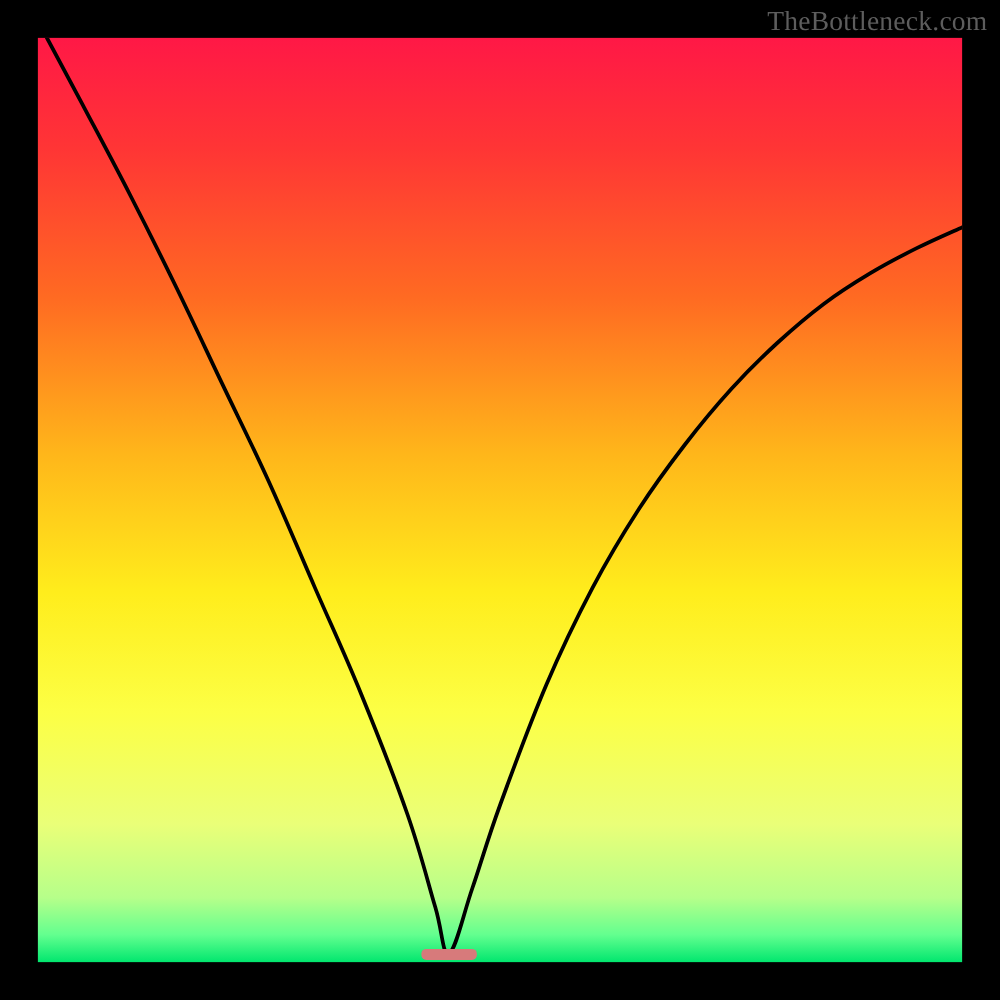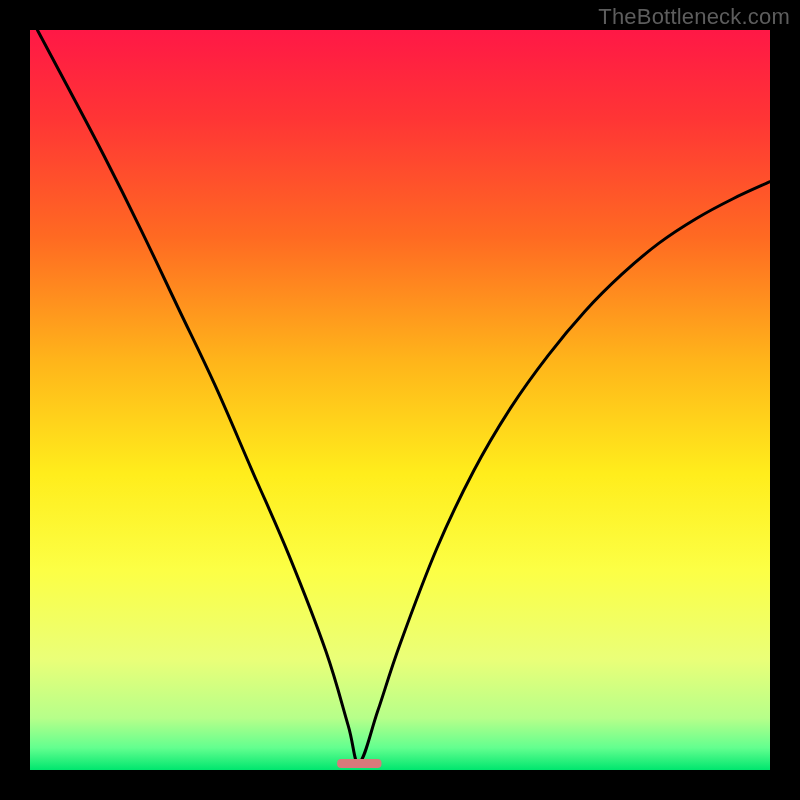--- a/index.html
+++ b/index.html
@@ -26,20 +26,21 @@
     overflow: hidden;
   }
   .watermark {
     position: absolute;
     top: 4px;
     right: 10px;
     color: #5d5d5d;
     font-size: 22px;
     letter-spacing: 0.2px;
     font-weight: 400;
+    font-family: Liberation Serif, serif;
   }
   svg {
     display: block;
     position: absolute;
     left: 0; top: 0;
   }
 </style>
 </head>
 <body>
 

